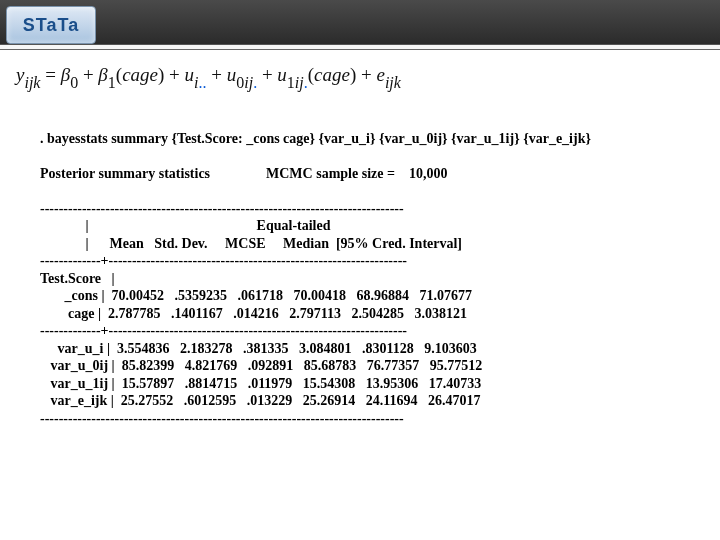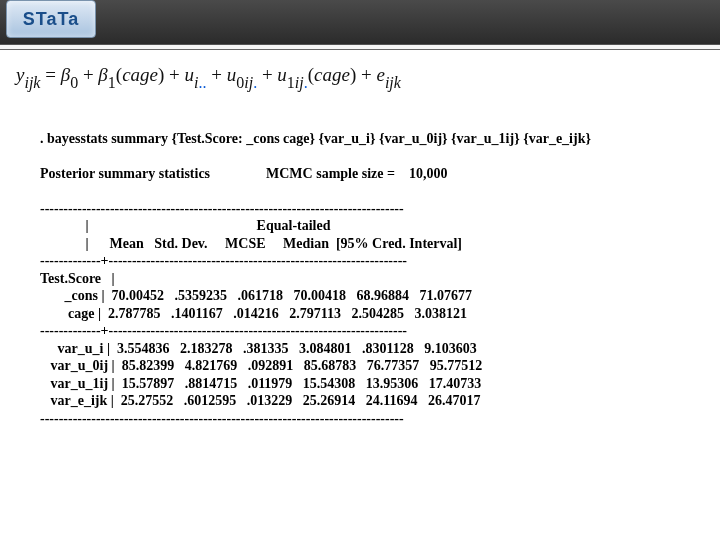--- a/index.html
+++ b/index.html
@@ -8,21 +8,21 @@
     width: 720px;
     height: 540px;
     background: #fff;
     font-family: Arial, Helvetica, sans-serif;
     overflow: hidden;
   }
   .header {
     height: 44px;
     background: linear-gradient(#4a4a4a, #2b2b2b);
     display: flex;
-    align-items: flex-start;
+    align-items: flex-end;
     border-bottom: 1px solid #555;
   }
   .logo {
     width: 88px;
     height: 36px;
     margin-left: 6px;
     background: linear-gradient(#dfe9f5, #a8c3df);
     border: 1px solid #7a93ad;
     border-radius: 4px;
     display: flex;

